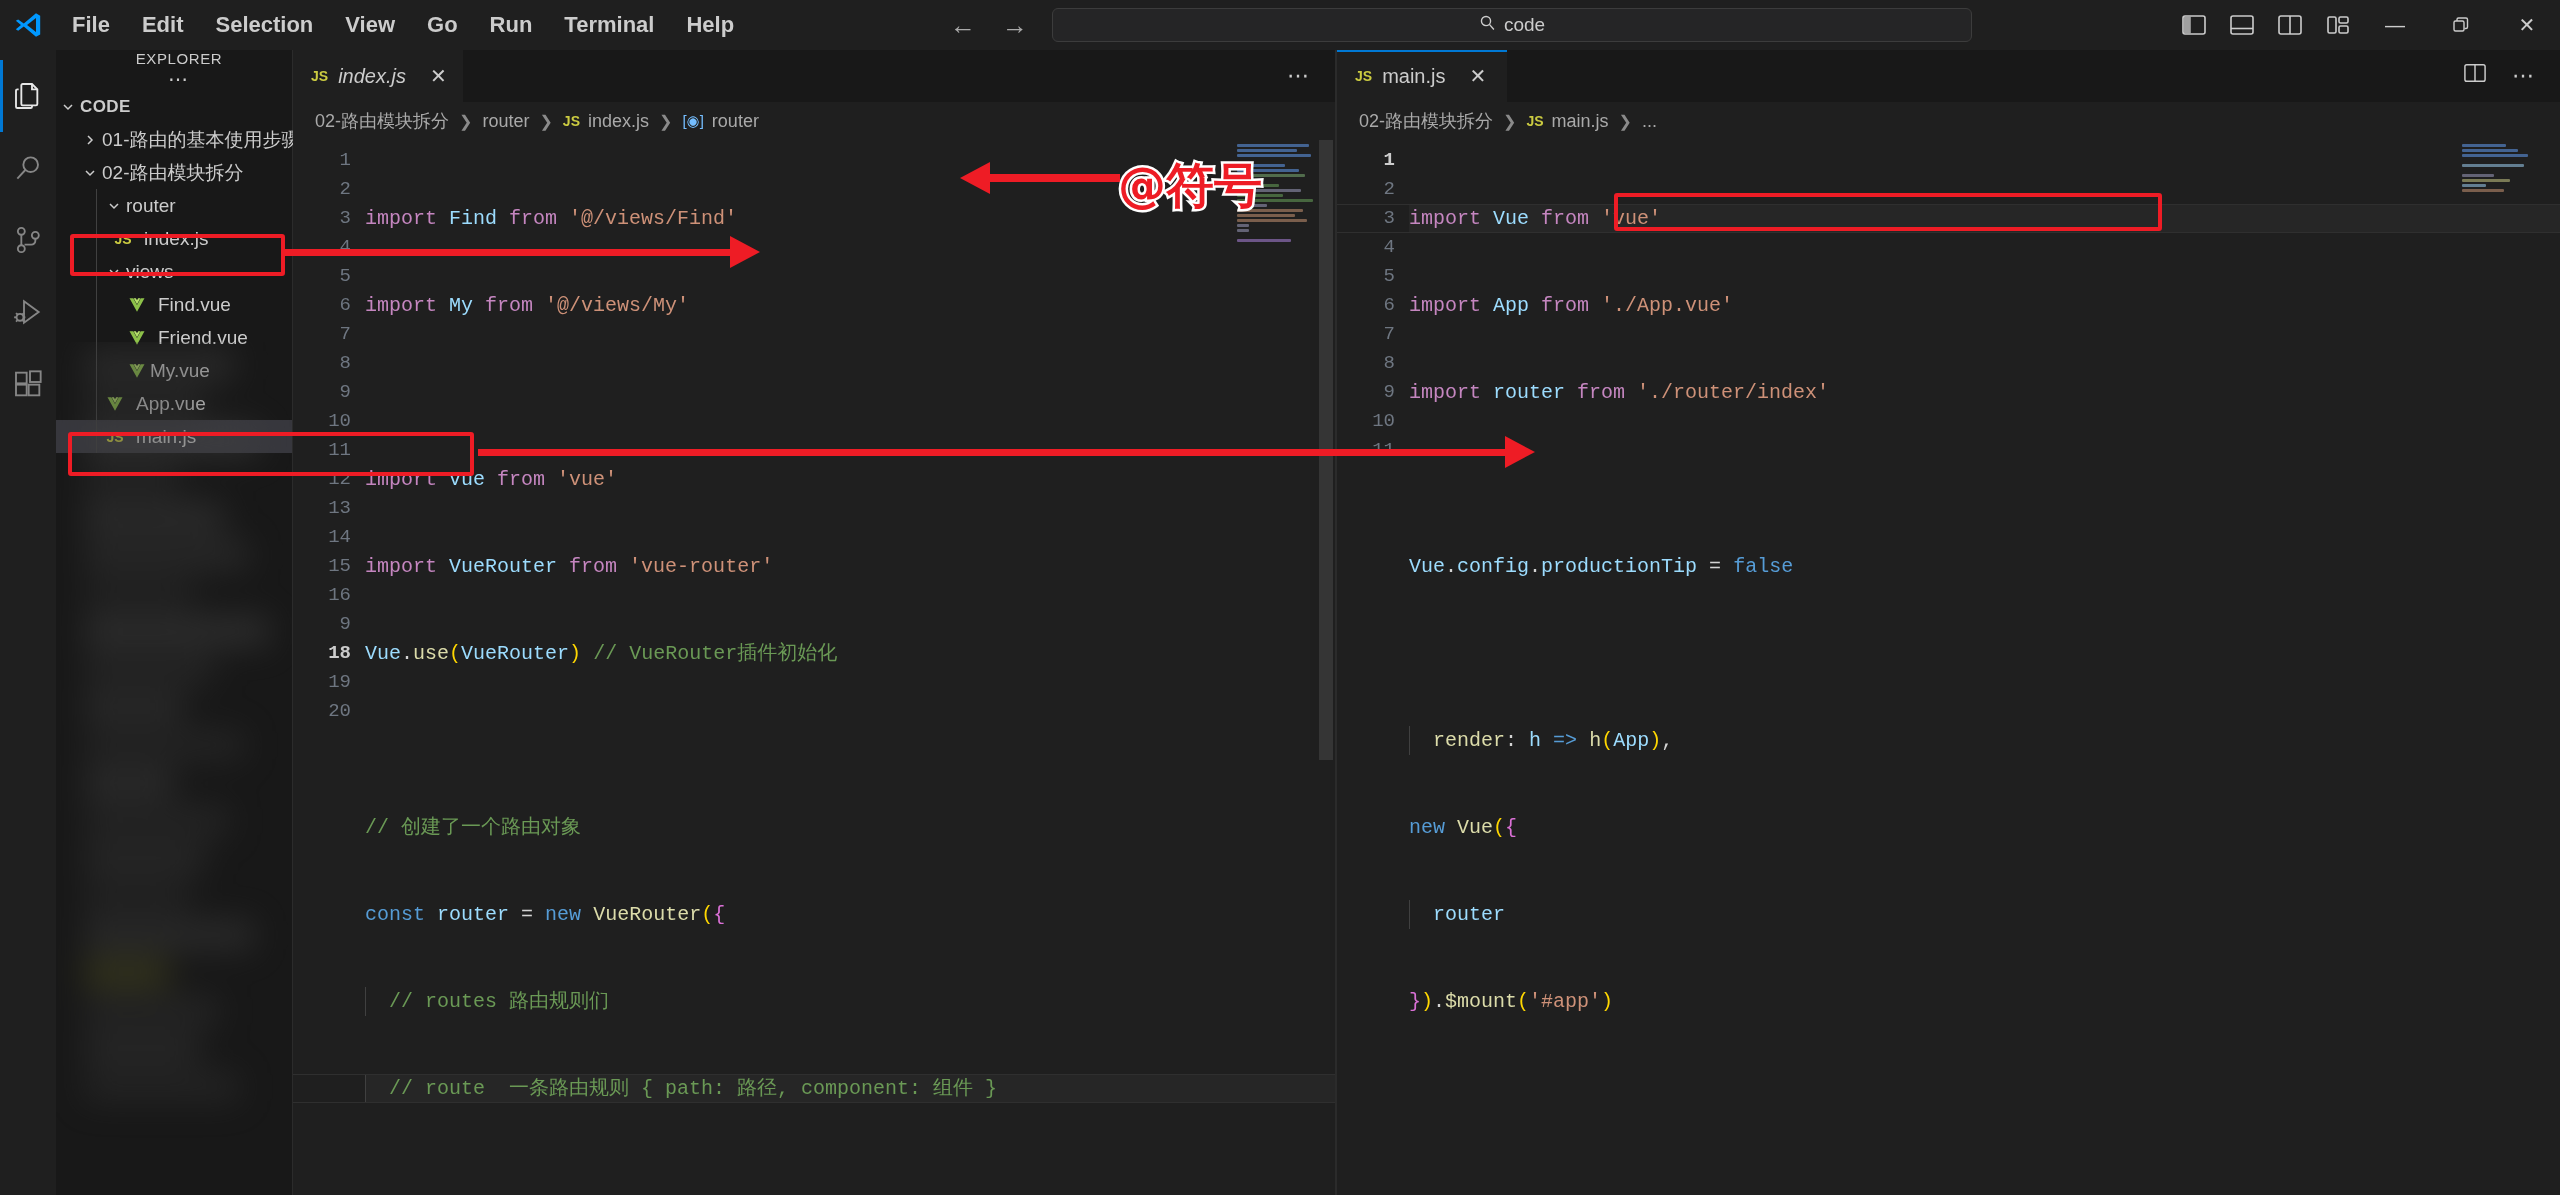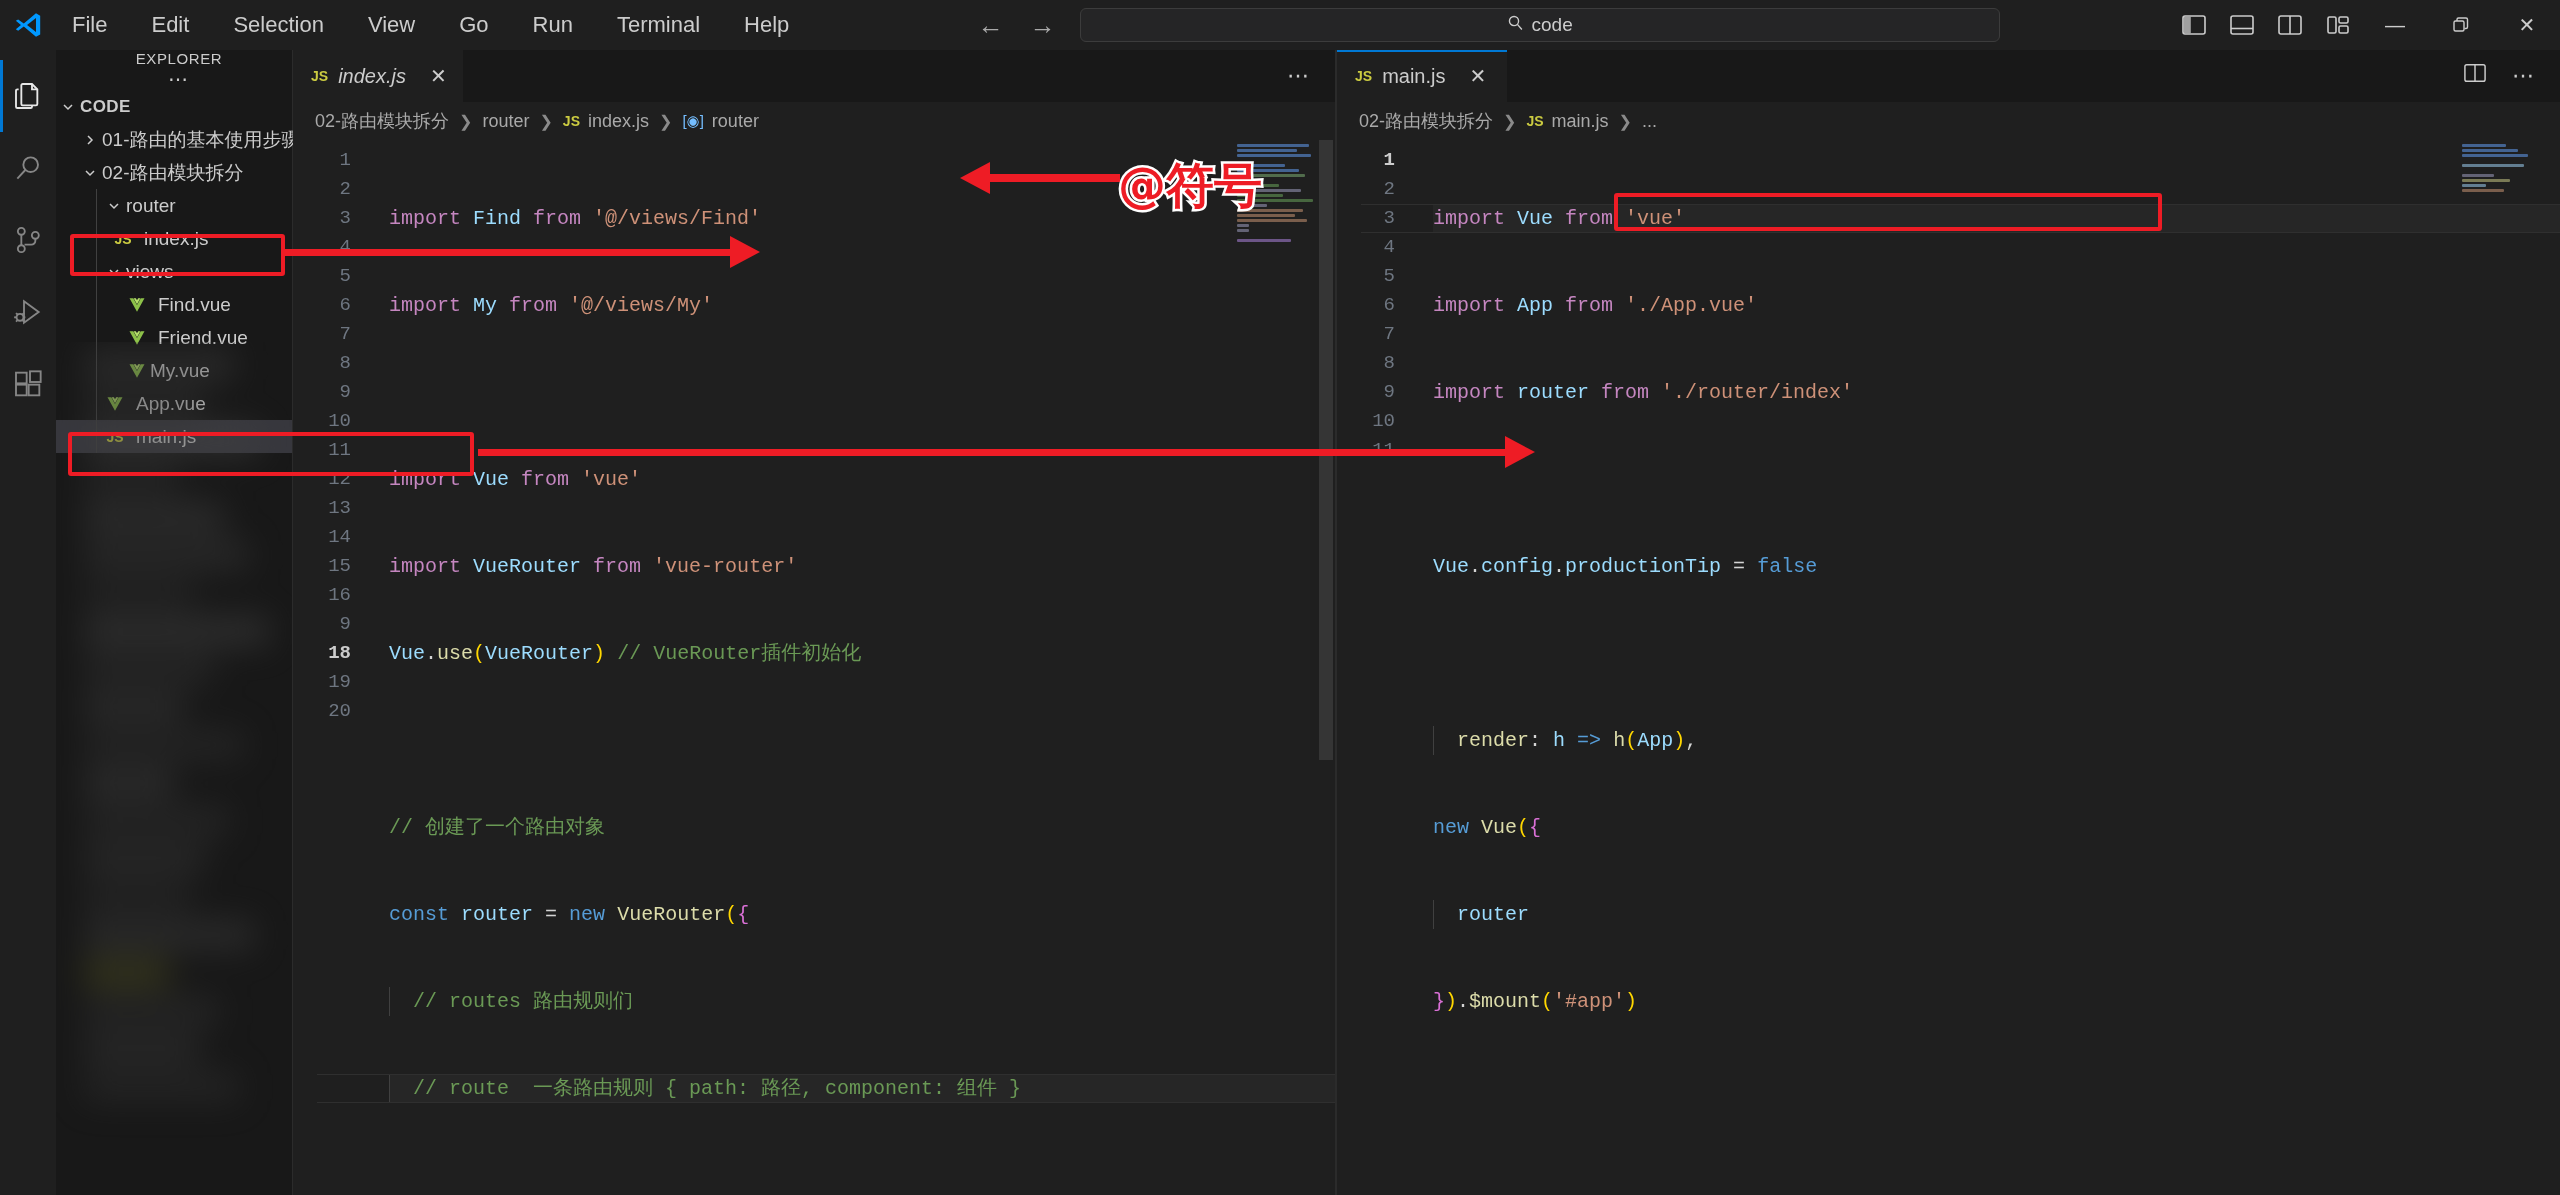--- a/index.html
+++ b/index.html
@@ -10,21 +10,21 @@
     overflow: hidden;
   }
   .app { position: relative; width: 2560px; height: 1195px; display: flex; flex-direction: column; }
 
   
   .titlebar {
     height: 50px; background: #1f1f1f; display: flex; align-items: center;
     flex: 0 0 50px; position: relative; z-index: 5;
   }
   .vs-logo { width: 56px; display: flex; align-items: center; justify-content: center; }
-  .menu { display: flex; align-items: flex-end; gap: 12px; }
+  .menu { display: flex; align-items: flex-end; gap: 0px; font-weight: bold; }
   .menu-item {
     color: #cccccc; font-size: 22px; padding: 4px 16px; line-height: 28px;
     white-space: nowrap; cursor: default;
   }
   .tb-center { flex: 1; display: flex; align-items: center; justify-content: center; gap: 22px; }
   .nav-arrow { color: #a9a9a9; font-size: 26px; width: 30px; text-align: center; cursor: default; }
   .qsearch {
     width: 920px; height: 34px; background: #252526; border: 1px solid #3c3c3c;
     border-radius: 6px; display: flex; align-items: center; justify-content: center;
     gap: 8px; color: #cccccc; font-size: 19px;
@@ -117,21 +117,21 @@
 
   .code-area { flex: 1; display: flex; position: relative; overflow: hidden; }
   .gutter {
     width: 72px; flex: 0 0 72px; text-align: right; padding-right: 14px; padding-top: 6px;
     color: #6e7681; font-size: 19px; font-family: "Liberation Mono", monospace; line-height: 29px;
     user-select: none;
   }
   .gutter .ln.cur { color: #cccccc; font-weight: bold; }
   .code {
     flex: 1; padding-top: 6px; font-family: "Liberation Mono", monospace;
-    font-size: 20px; line-height: 29px; white-space: pre; position: relative; min-width: 0; margin-left: 24px;
+    font-size: 20px; line-height: 29px; white-space: pre; position: relative; min-width: 0;
   }
   .code .line { height: 29px; position: relative; }
   .code .line.hl { background: #262626; }
   .code .line.hl::after {
     content: ""; position: absolute; left: -72px; right: 0; top: 0; bottom: 0;
     border-top: 1px solid #2f2f2f; border-bottom: 1px solid #2f2f2f; pointer-events: none;
   }
 
   
   .t-kw    { color: #c586c0; }   

